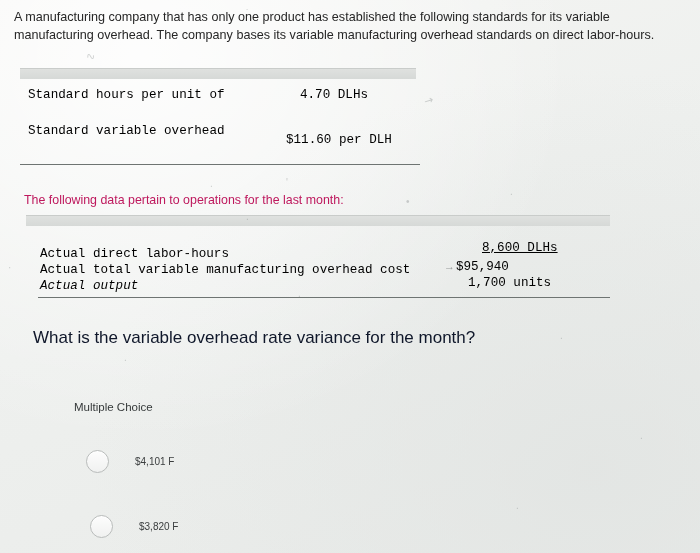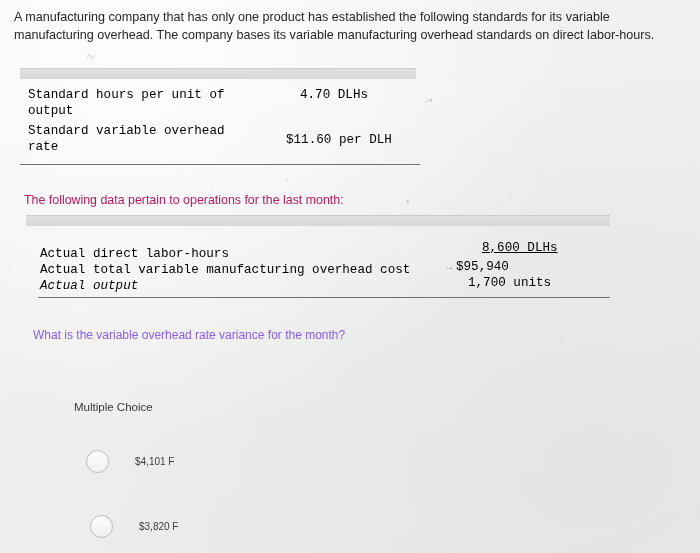--- a/index.html
+++ b/index.html
@@ -96,22 +96,22 @@
   #b2r3-label { position: absolute; left: 40px; top: 279px; font-style: italic; }
   #b2r1-value { position: absolute; left: 482px; top: 241px; text-decoration: underline; }
   #b2r2-value { position: absolute; left: 456px; top: 260px; }
   #b2r3-value { position: absolute; left: 468px; top: 276px; }
   #block2-line { left: 38px; top: 297px; width: 572px; }
 
   #question {
     position: absolute;
     left: 33px;
     top: 328px;
-    font-size: 12px;
-    color: #8b5cf6;
+    font-size: 17px;
+    color: #0f172a;
   }
 
   #mc-label {
     position: absolute;
     left: 74px;
     top: 401px;
     font-size: 11.5px;
     color: #35393a;
   }
 
@@ -159,27 +159,25 @@
 <div class="page-shade"></div>
 
 <div class="content">
 
   <div class="intro">A manufacturing company that has only one product has established the following standards for its variable manufacturing overhead. The company bases its variable manufacturing overhead standards on direct labor-hours.</div>
 
   <div class="rule-top" id="block1-bar"></div>
 
   <div class="mono" id="b1r1-label">
     <span>Standard hours per unit of</span>
-    <span class="second-line">output</span>
   </div>
   <div class="mono" id="b1r1-value">4.70 DLHs</div>
 
   <div class="mono" id="b1r2-label">
     <span>Standard variable overhead</span>
-    <span class="second-line">rate</span>
   </div>
   <div class="mono" id="b1r2-value">$11.60 per DLH</div>
 
   <div class="rule-line" id="block1-line"></div>
 
   <div id="pertain">The following data pertain to operations for the last month:</div>
 
   <div class="rule-top" id="block2-bar"></div>
 
   <div class="mono" id="b2r1-label">Actual direct labor-hours</div>

